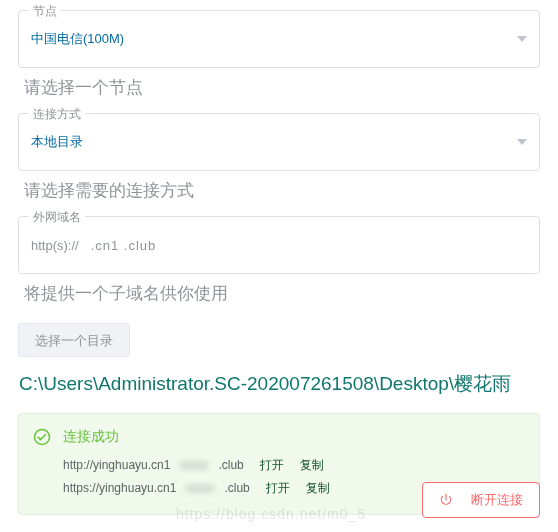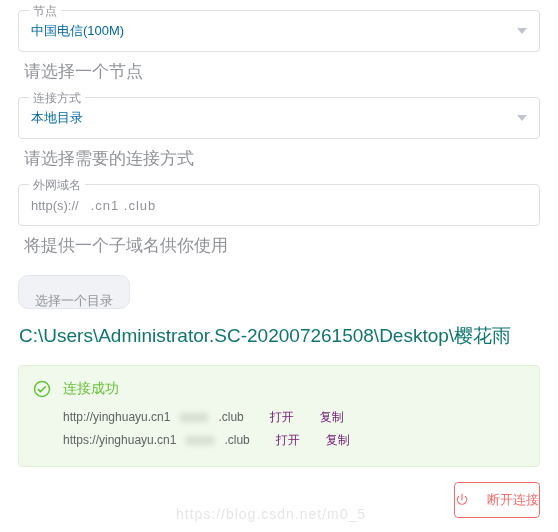--- a/index.html
+++ b/index.html
@@ -1,37 +1,37 @@
 <!DOCTYPE html>
 <html><head>
 <meta charset="utf-8">
 <style>
 *{box-sizing:border-box;margin:0;padding:0;font-family:"Microsoft YaHei","PingFang SC",sans-serif}
 body{background:#fff;width:558px;height:532px;padding:0 18px;font-size:13px;color:#606266;overflow:hidden;position:relative}
-.field{position:relative;border:1px solid #dcdfe6;border-radius:4px;margin-top:10px;height:42px;display:flex;align-items:center;padding:0 12px}
+.field{position:relative;border:1px solid #dcdfe6;border-radius:4px;margin-top:10px;height:58px;display:flex;align-items:center;padding:0 12px}
 .legend{position:absolute;top:-8px;left:10px;background:#fff;padding:0 4px;font-size:12px;color:#909399}
 .val{color:#0369a1;flex:1}
 .chevron{width:0;height:0;border-left:5px solid transparent;border-right:5px solid transparent;border-top:6px solid #c0c4cc;margin-left:8px}
 .hint{font-size:17px;color:#909399;margin:8px 0 14px 6px}
 .domain-row{display:flex;align-items:center}
 .prefix{color:#909399;margin-right:6px}
 .input{border:none;outline:none;flex:1;font-size:13px;color:#606266;background:transparent}
 .suffix{color:#909399;margin-left:6px;letter-spacing:1px}
-.btn-gray{background:#f0f2f5;border:1px solid #e4e7ed;border-radius:10px;height:34px;padding:16px 16px;color:#909399;font-size:13px;cursor:pointer;margin-top:4px}
+.btn-gray{background:#f0f2f5;border:1px solid #e4e7ed;border-radius:3px;height:34px;padding:8px 16px;color:#909399;font-size:13px;cursor:pointer;margin-top:4px}
 .path{margin:14px 0 16px 1px;color:#0f766e;font-size:19px}
 .alert{border:1px solid #e1f3d8;background:#f0f9eb;border-radius:4px;padding:14px 16px 14px 44px;position:relative}
 .check-icon{position:absolute;left:14px;top:14px;width:18px;height:18px}
 .check-icon svg{width:18px;height:18px}
 .alert-title{color:#67c23a;font-size:14px;margin-bottom:8px}
 .url-line{font-size:12px;color:#606266;line-height:1.9;display:flex;align-items:center;gap:10px}
 .url-text{color:#606266}
 .blur{color:transparent;text-shadow:0 0 6px #888;user-select:none;letter-spacing:1px}
-.link{color:#701a75;cursor:pointer;margin-left:16px}
+.link{color:#14532d;cursor:pointer;margin-left:6px}
 .footer{position:absolute;bottom:14px;right:18px}
-.btn-danger{border:1px solid #f56c6c;color:#f56c6c;background:#fff;border-radius:4px;height:36px;padding:0 0;font-size:13px;cursor:pointer;display:flex;align-items:center;gap:18px}
+.btn-danger{border:1px solid #f56c6c;color:#f56c6c;background:#fff;border-radius:4px;height:36px;padding:0 16px;font-size:13px;cursor:pointer;display:flex;align-items:center;gap:18px}
 .wm{position:absolute;bottom:10px;left:0;right:16px;text-align:center;font-size:14px;color:rgba(150,150,150,.25);letter-spacing:1px;pointer-events:none}
 </style>
 </head>
 <body>
 
 
 
 <div class="field">
   <span class="legend">节点</span>
   <span class="val">中国电信(100M)</span>

